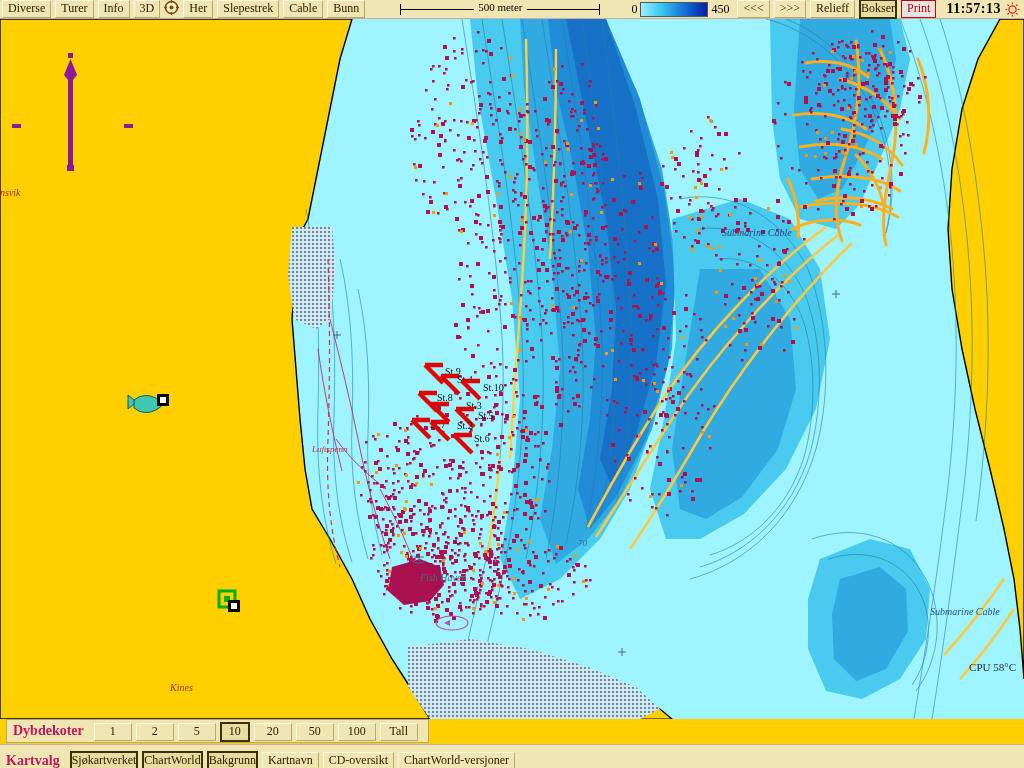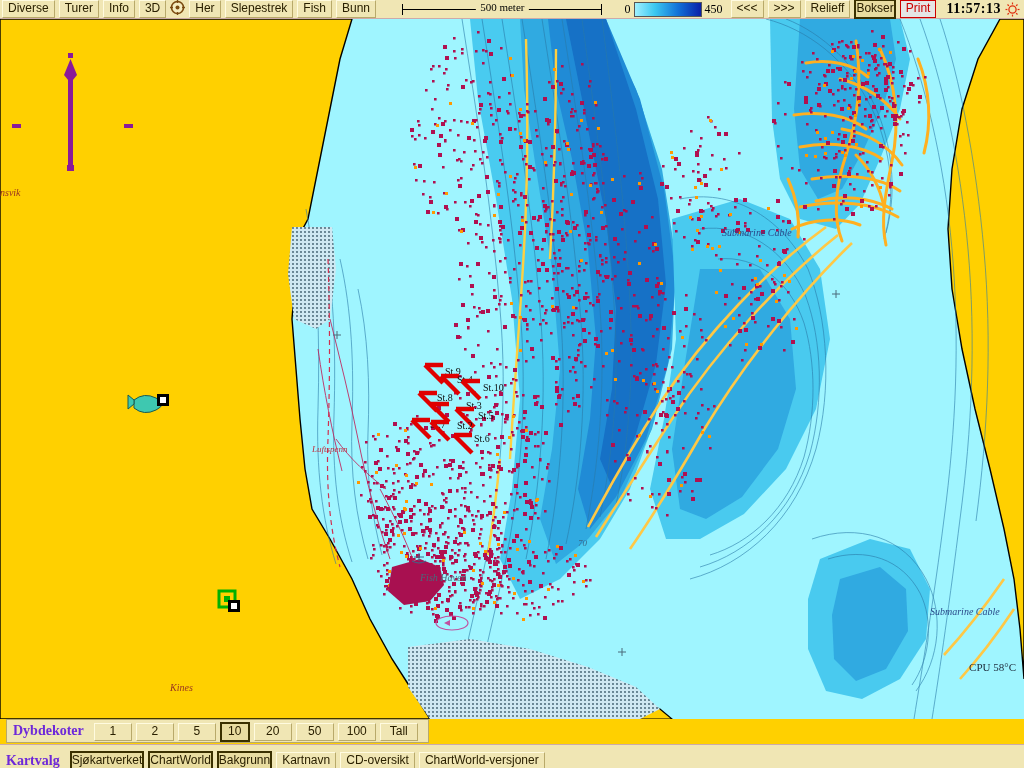--- a/index.html
+++ b/index.html
@@ -2,21 +2,21 @@
 <html><head>
 <meta charset="utf-8">
 <style>
   html,body{margin:0;padding:0;background:#000;}
   body{font-family:"Liberation Serif",serif;}
   #app{position:relative;width:1024px;height:768px;overflow:hidden;background:#ffd000;}
 
   
   .bar{position:absolute;left:0;width:1024px;background:#f0e6b4;display:flex;align-items:center;box-sizing:border-box;}
   #topbar{top:0;height:19px;padding-left:2px;border-bottom:1px solid #caa;}
-  .btn{font-family:Liberation Sans, sans-serif;font-size:12px;color:#2a2000;background:#f0e6b4;
+  .btn{font-family:Liberation Serif, serif;font-size:12px;color:#2a2000;background:#f0e6b4;
        border:1px solid #b8a96a;border-top-color:#fffbe0;border-left-color:#fffbe0;
        padding:0 5px;margin-right:4px;height:16px;line-height:15px;white-space:nowrap;cursor:pointer;}
   .btn.sel{border:2px solid #3a3000;background:#e8dca0;padding:0 0;}
   .btn.print{color:#cc0000;border:1px solid #cc0000;background:#e5e5e5;}
   .spacer{flex:1;}
 
   
   #scalewrap{display:flex;align-items:flex-start;margin:0 6px;}
   #scalebar{position:relative;width:200px;height:12px;}
   #scalebar .line{position:absolute;top:6px;left:0;width:200px;height:1px;background:#000;}
@@ -30,21 +30,21 @@
   #gradbar{width:66px;height:13px;margin:0 3px;border:1px solid #555;
            background:linear-gradient(to right,#9ff0ff 0%,#3cc8f0 30%,#1272d8 65%,#0a1fa8 100%);}
 
   #clock{font-family:"Liberation Serif",serif;font-weight:bold;font-size:14px;color:#000;margin:0 4px 0 6px;letter-spacing:.5px;}
   #sunicon{width:15px;height:15px;margin-right:4px;}
 
   
   #dybbar{top:719px;height:24px;padding-left:6px;background:#ffd000;}
   #dybinner{display:flex;align-items:center;background:#f0e6b4;height:22px;padding:0 6px;border:1px solid #b8a96a;}
   #kartbar{top:744px;height:32px;padding-left:6px;background:#f0e6b4;border-top:1px solid #caa;}
-  .barlabel{font-weight:bold;font-size:14px;color:#6d28d9;margin-right:10px;white-space:nowrap;}
+  .barlabel{font-weight:bold;font-size:14px;color:#be185d;margin-right:10px;white-space:nowrap;}
   .dbtn{min-width:26px;text-align:center;}
 
   
   #map{position:absolute;left:0;top:19px;width:1024px;height:700px;overflow:hidden;background:#ffd000;}
   #map svg{display:block;}
 
   
   #olex{position:absolute;right:4px;bottom:4px;width:80px;height:38px;background:#f0e6b4;
         border:1px solid #6a5a20;display:flex;flex-direction:column;align-items:center;justify-content:center;}
   #olex .word{font-family:"Liberation Serif",serif;font-weight:bold;font-size:24px;color:#000;line-height:24px;}
@@ -66,21 +66,21 @@
           <circle cx="7.5" cy="7.5" r="6" fill="#f5ecc0" stroke="#7a4a10" stroke-width="1.6"></circle>
           <circle cx="7.5" cy="7.5" r="2" fill="#7a4a10"></circle>
           <line x1="7.5" y1="0" x2="7.5" y2="3" stroke="#7a4a10" stroke-width="1.4"></line>
           <line x1="7.5" y1="12" x2="7.5" y2="15" stroke="#7a4a10" stroke-width="1.4"></line>
           <line x1="0" y1="7.5" x2="3" y2="7.5" stroke="#7a4a10" stroke-width="1.4"></line>
           <line x1="12" y1="7.5" x2="15" y2="7.5" stroke="#7a4a10" stroke-width="1.4"></line>
         </svg>
     </span>
     <div class="btn">Her</div>
     <div class="btn">Slepestrek</div>
-    <div class="btn">Fish</div>
+    <div class="btn">Cable</div>
     <div class="btn">Bunn</div>
 
     <div class="spacer"></div>
 
     <div id="scalewrap">
       <div id="scalebar">
         <div class="line"></div>
         <div class="cap l"></div>
         <div class="cap r"></div>
         <div id="scalelbl">500 meter</div>

